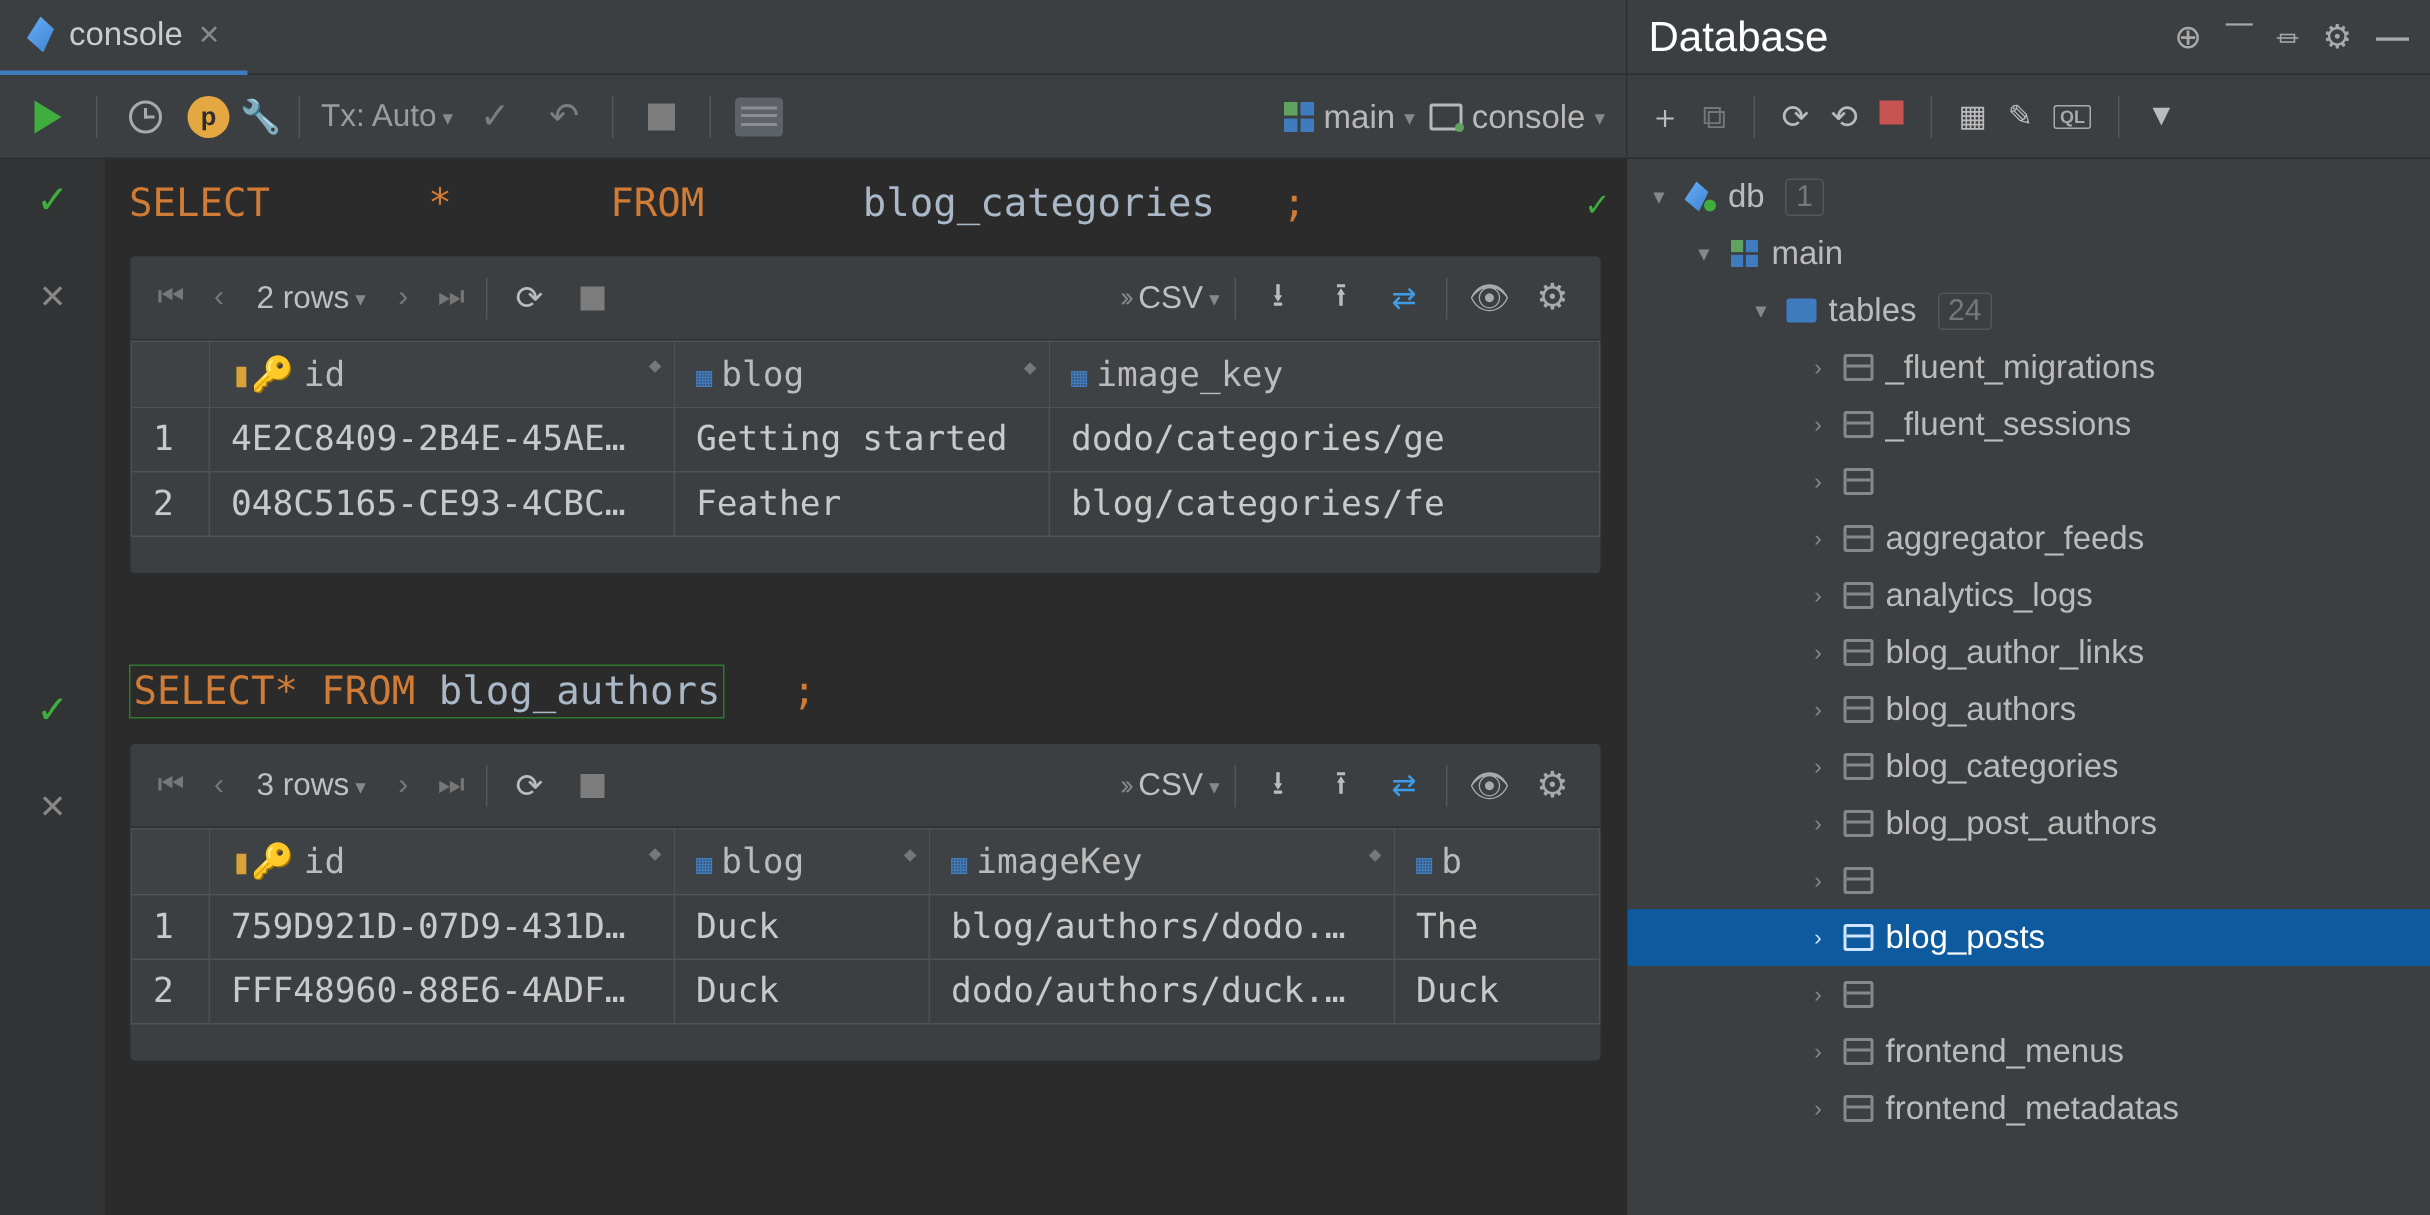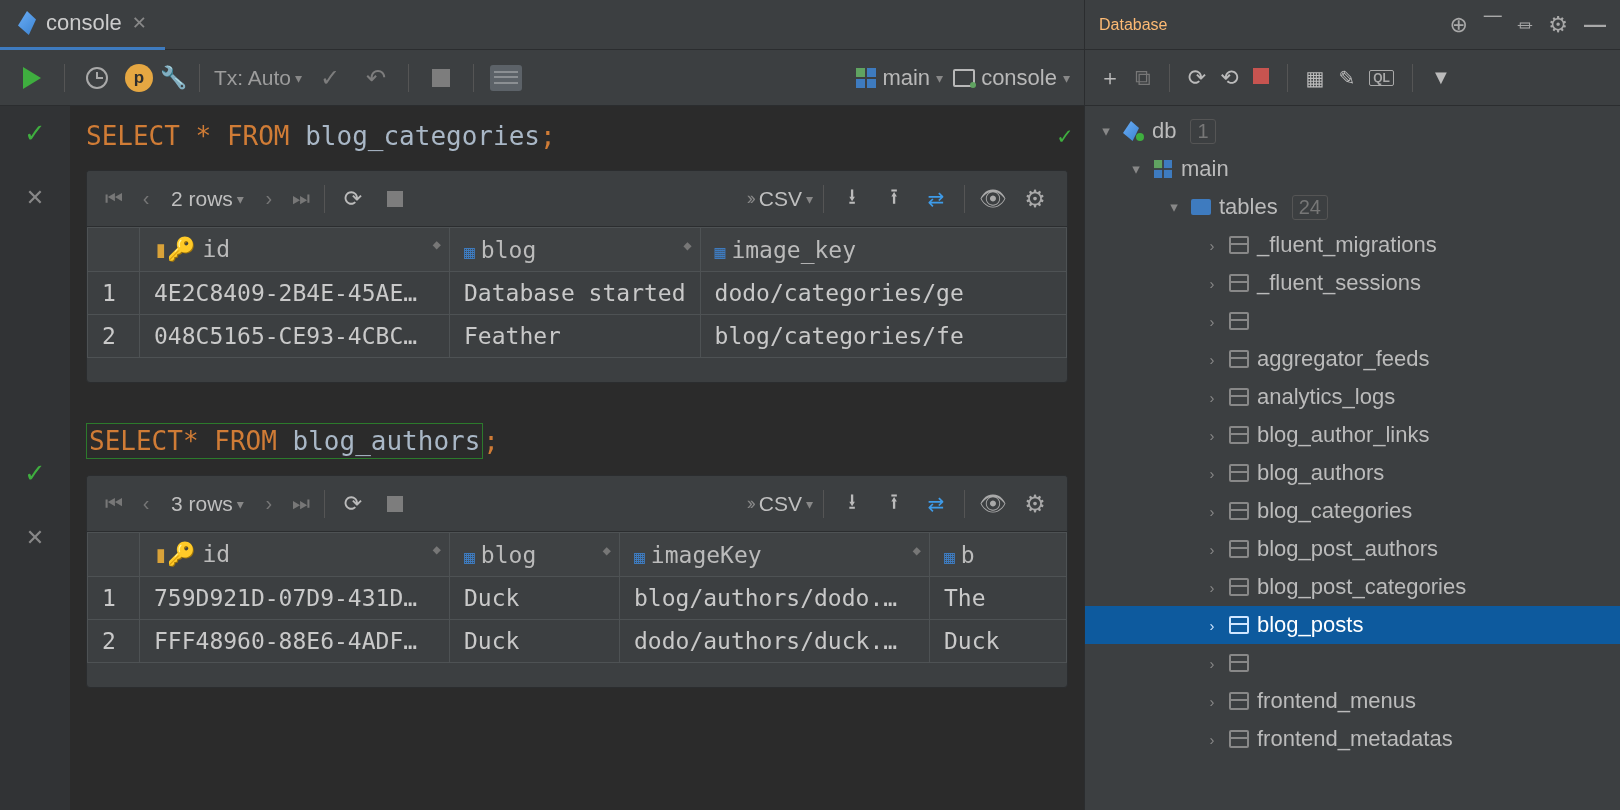--- a/index.html
+++ b/index.html
@@ -5,21 +5,21 @@
   * { box-sizing: border-box; margin: 0; padding: 0; }
   body {
     font-family: -apple-system, BlinkMacSystemFont, "Segoe UI", Arial, sans-serif;
     background: #3c3f41;
     color: #bbb;
     width: 1620px;
     height: 810px;
     overflow: hidden;
     display: flex;
   }
-  .mono { font-family: "SF Mono", Menlo, Consolas, monospace; }
+  .mono { font-family: "SF Mono", Menlo, Consolas, monospace; gap: 45px; }
 
   
   .left-panel {
     flex: 1;
     display: flex;
     flex-direction: column;
     min-width: 0;
     border-right: 1px solid #2b2d2f;
   }
   .tabbar {
@@ -169,21 +169,21 @@
   
   .right-panel {
     width: 535px;
     display: flex; flex-direction: column;
     background: #3c3f41;
   }
   .db-header{
     height:50px;display:flex;align-items:center;justify-content:space-between;
     padding:0 14px;border-bottom:1px solid #2b2d2f;
   }
-  .db-title{font-size:16px;color:#fdba74;}
+  .db-title{font-size:28px;color:#ffffff;}
   .db-header-ic{display:flex;gap:16px;align-items:center;color:#a9a9a9;}
   .db-toolbar{
     height:56px;display:flex;align-items:center;gap:14px;padding:0 14px;
     border-bottom:1px solid #2b2d2f;
   }
   .db-tree{flex:1;overflow:auto;padding:6px 0;font-size:22px;}
   .tree-row{
     display:flex;align-items:center;gap:8px;height:38px;padding-left:12px;
     white-space:nowrap;
   }
@@ -318,41 +318,41 @@
             <th class="row-num"></th>
             <th><span class="pk-ic">▮🔑</span><span>id</span><span class="sort">◆</span></th>
             <th><span class="col-ic">▦</span><span>blog</span><span class="sort">◆</span></th>
             <th><span class="col-ic">▦</span><span>image_key</span></th>
           </tr>
             </thead>
           <tbody id="q1body">
               <tr>
                 <td class="row-num">1</td>
   <td>4E2C8409-2B4E-45AE…</td>
-  <td>Database started</td>
+  <td>Getting started</td>
   <td>dodo/categories/ge</td>
               </tr>
               <tr>
                 <td class="row-num">2</td>
   <td>048C5165-CE93-4CBC…</td>
   <td>Feather</td>
   <td>blog/categories/fe</td>
               </tr>
             </tbody>
         </table>
         <div style="height:24px"></div>
       </div>
 
       <div style="display:flex">
         <div style="width:0;margin-left:-70px;"></div>
       </div>
       <div style="display:flex;align-items:flex-start;">
         <div class="gutter" style="width:0"></div>
       </div>
-      <div class="sql-line mono" style="margin-left:-0px;">
+      <div class="sql-line mono" style="margin-left:-0px;margin-top:20px;">
         <span class="sql-border"><span class="kw">SELECT</span><span class="asterisk">*</span>&nbsp;<span class="kw">FROM</span>&nbsp;<span class="id">blog_authors</span></span>
           <span class="punc">;</span>
       </div>
       <div class="result-block">
         <div class="result-tb">
           <div class="nav-ic">⏮</div>
           <div class="nav-ic">‹</div>
           <div class="rowcount">
               <span>3 rows</span>
               <span class="chev">▾</span>
@@ -515,21 +515,20 @@
           <span>blog_categories</span>
         </div>
         <div class="tree-row indent3">
           <span class="tr-chev">›</span>
           <span class="table-ic"></span>
           <span>blog_post_authors</span>
         </div>
         <div class="tree-row indent3">
           <span class="tr-chev">›</span>
           <span class="table-ic"></span>
-          <span>blog_post_categories</span>
         </div>
         <div class="tree-row indent3 sel">
           <span class="tr-chev">›</span>
           <span class="table-ic"></span>
           <span>blog_posts</span>
         </div>
         <div class="tree-row indent3">
           <span class="tr-chev">›</span>
           <span class="table-ic"></span>
         </div>

